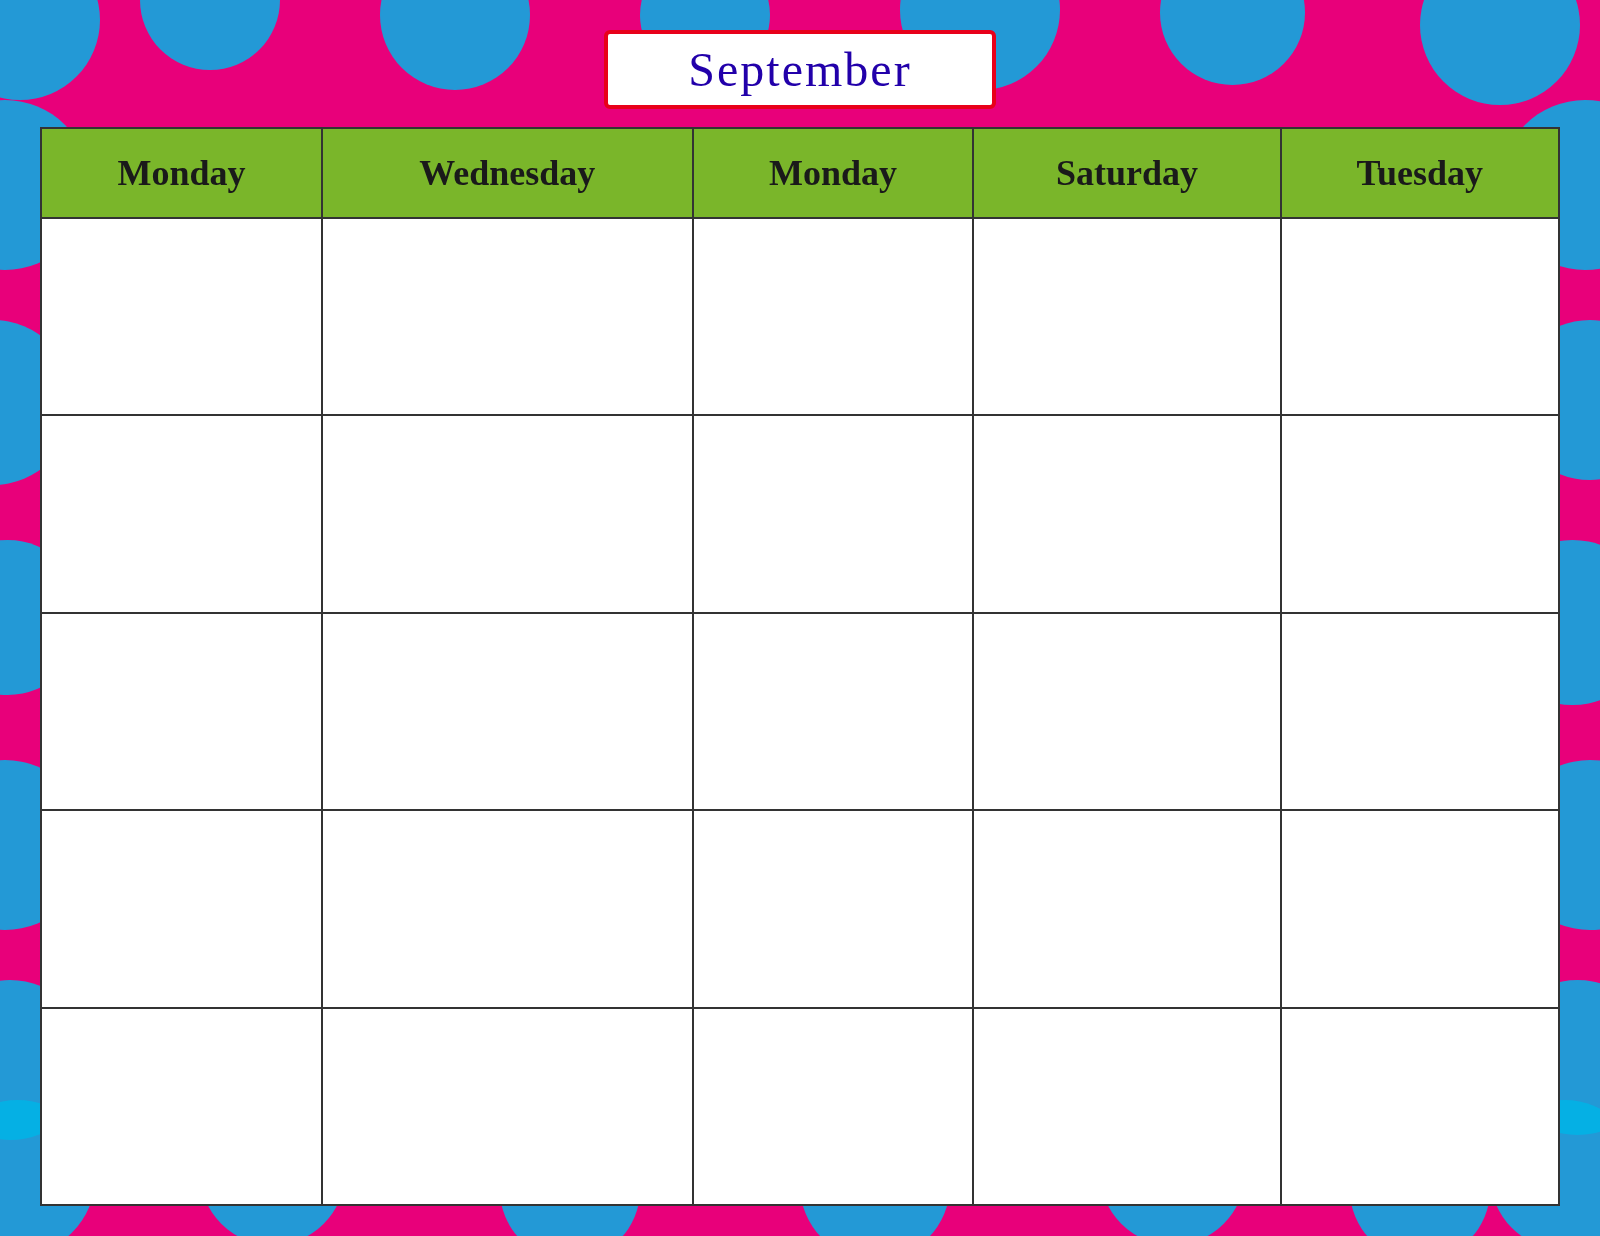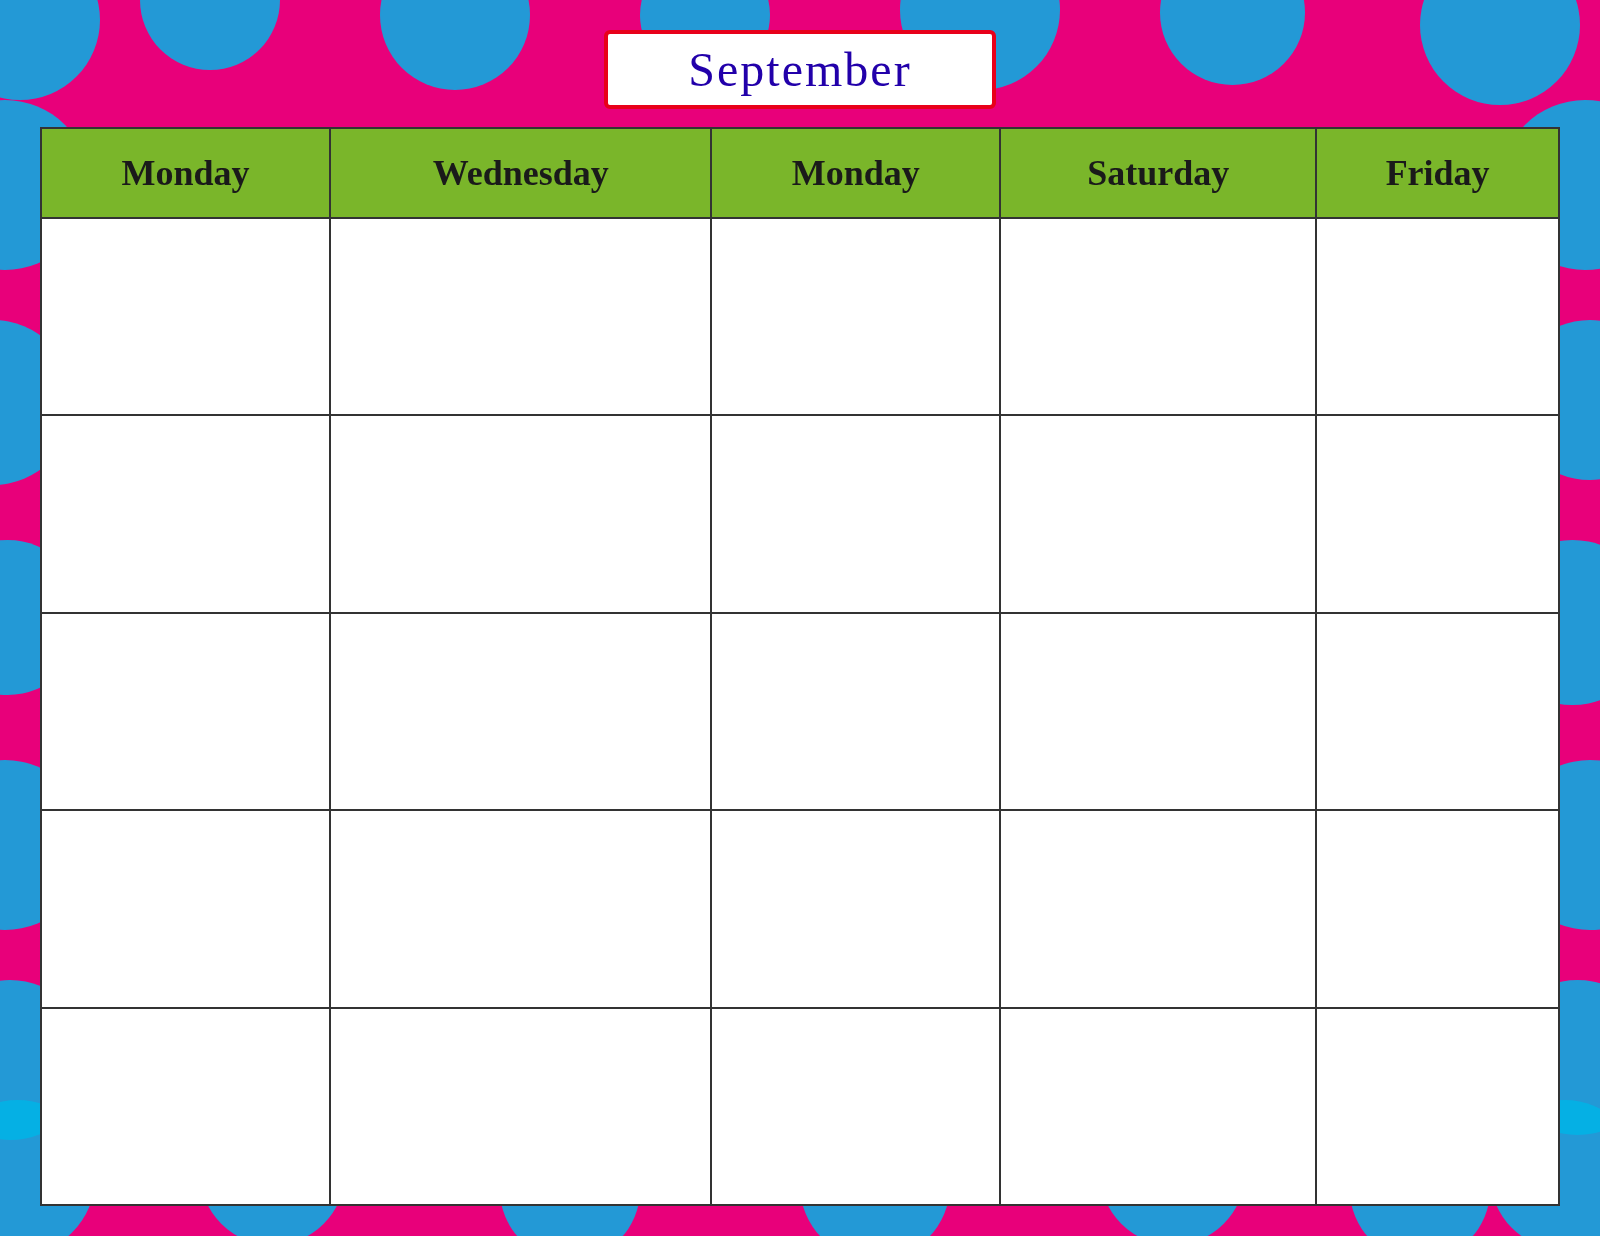--- a/index.html
+++ b/index.html
@@ -119,21 +119,21 @@
     <span class="month-title">September</span>
   </div>
 
   <table class="calendar-grid">
     <thead>
       <tr>
         <th>Monday</th>
         <th>Wednesday</th>
         <th>Monday</th>
         <th>Saturday</th>
-        <th>Friday</th>
+        <th>Tuesday</th>
       </tr>
     </thead>
     <tbody>
       <tr>
         <td></td>
         <td></td>
         <td></td>
         <td></td>
         <td></td>
       </tr>

